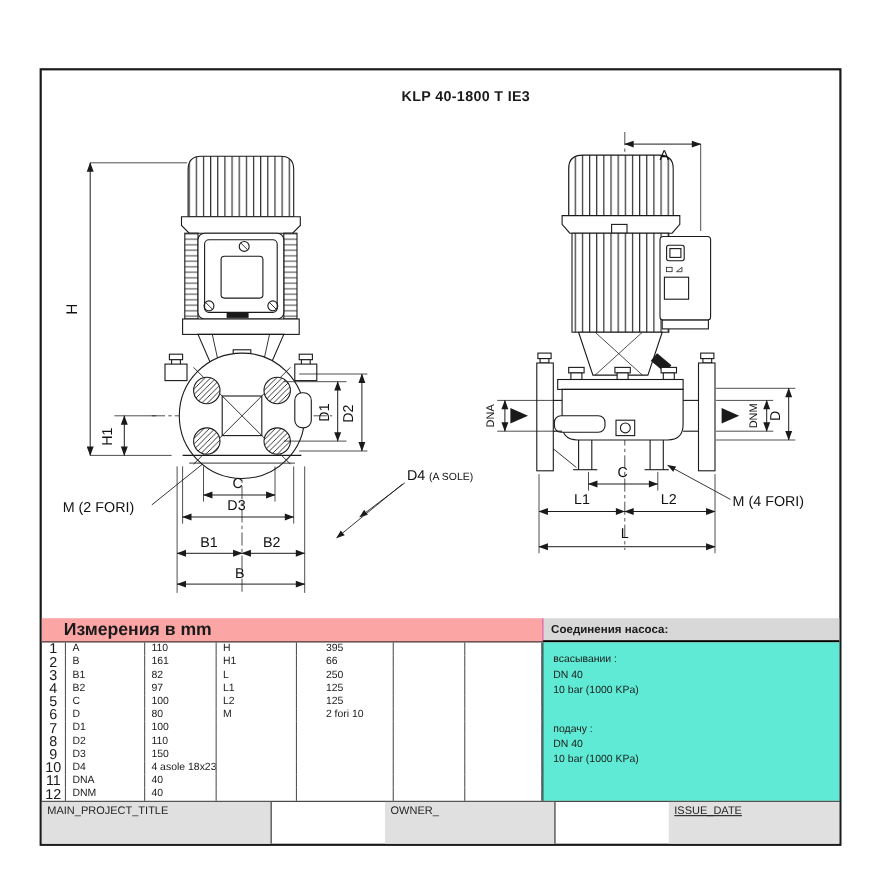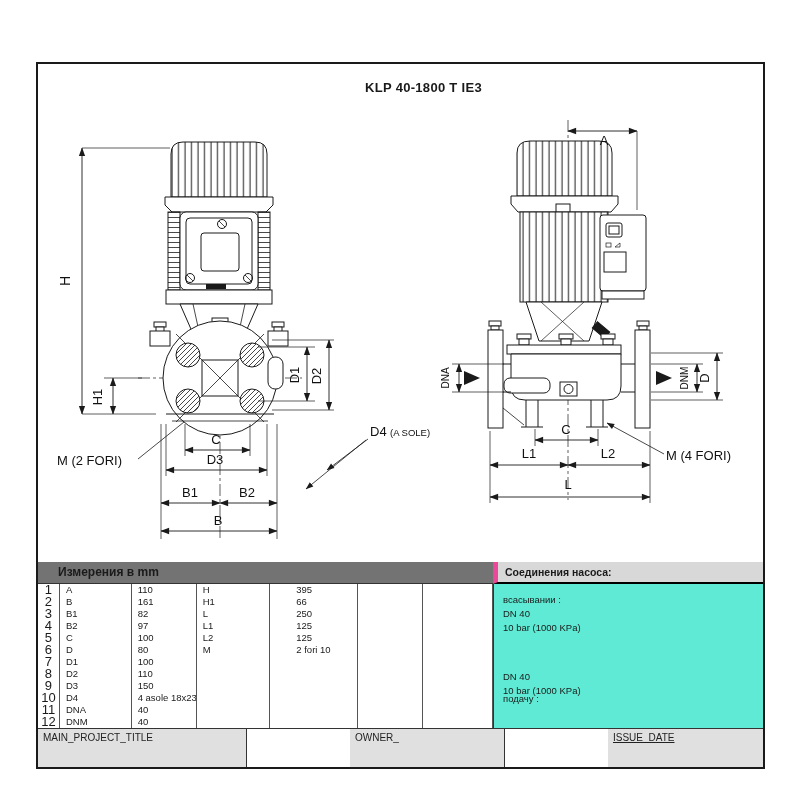--- a/index.html
+++ b/index.html
@@ -3,24 +3,24 @@
 <meta charset="utf-8">
 <style>
   html,body{margin:0;padding:0;background:#fff;}
   .page{position:relative;width:800px;height:800px;background:#fff;
         font-family:"Liberation Sans",sans-serif;color:#1a1a1a;overflow:hidden;}
   .abs{position:absolute;}
   .frame{left:36px;top:62px;width:729px;height:707px;border:2px solid #1a1a1a;box-sizing:border-box;}
   .title{left:38px;top:80px;width:771px;text-align:center;font-size:13px;font-weight:bold;letter-spacing:.3px;}
   svg text{font-family:"Liberation Sans",sans-serif;}
   
-  .mhead{left:38px;top:562px;width:455px;height:22px;background:#737373;border-bottom:1px solid #333;
-         box-sizing:border-box;font-size:12px;font-weight:bold;line-height:21px;padding-left:20px;}
+  .mhead{left:38px;top:562px;width:455px;height:22px;background:#fca5a5;border-bottom:1px solid #333;
+         box-sizing:border-box;font-size:16px;font-weight:bold;line-height:21px;padding-left:20px;}
   .chead{left:493px;top:562px;width:270px;height:22px;background:#d8d8d8;border-bottom:2px solid #000;
-         border-left:5px solid #ec4899;box-sizing:border-box;font-size:10.5px;font-weight:bold;line-height:20px;padding-left:7px;}
+         border-left:1px solid #ec4899;box-sizing:border-box;font-size:10.5px;font-weight:bold;line-height:20px;padding-left:7px;}
   .rows{left:38px;top:584px;width:455px;height:144px;}
   .trow{display:flex;height:12px;}
   .c{box-sizing:border-box;border-right:1px solid #555;font-size:9.5px;line-height:12px;padding-left:6px;overflow:hidden;white-space:nowrap;}
   .cn{width:23px;font-size:13px;line-height:12px;text-align:center;padding-left:0;}
   .c1{width:75px;} .c2{width:68px;} .c3{width:77px;} .c4{width:71px;margin-left:20px;} .c5{width:68px;} .c6{width:73px;}
   .cbody{left:493px;top:584px;width:270px;height:144px;border-left:1px solid #333;box-sizing:border-box;background:#5eead4;}
   .cline{position:absolute;left:9px;font-size:9.5px;white-space:nowrap;}
   
   .footer{left:38px;top:728px;width:725px;height:39px;display:flex;border-top:1px solid #333;box-sizing:border-box;justify-content:space-between;}
   .fcell{box-sizing:border-box;background:#e0e0e0;border-right:1px solid #333;font-size:10px;padding:3px 0 0 5px;
@@ -349,21 +349,21 @@
         <div class="c c4"></div>
         <div class="c c5"></div>
         <div class="c c6"></div>
       </div>
   </div>
 
   <div class="abs cbody">
     <div class="cline" style="top:10px;">всасывании :</div>
     <div class="cline" style="top:24px;">DN 40</div>
     <div class="cline" style="top:38px;">10 bar (1000 KPa)</div>
-    <div class="cline" style="top:73px;margin-top:36px;">подачу :</div>
+    <div class="cline" style="top:73px;">подачу :</div>
     <div class="cline" style="top:87px;">DN 40</div>
     <div class="cline" style="top:101px;">10 bar (1000 KPa)</div>
   </div>
 
   <div class="abs footer">
     <div class="fcell f1">MAIN_PROJECT_TITLE</div>
     <div class="fcell f3">OWNER_</div>
     <div class="fcell f4">ISSUE_DATE</div>
   </div>
 

